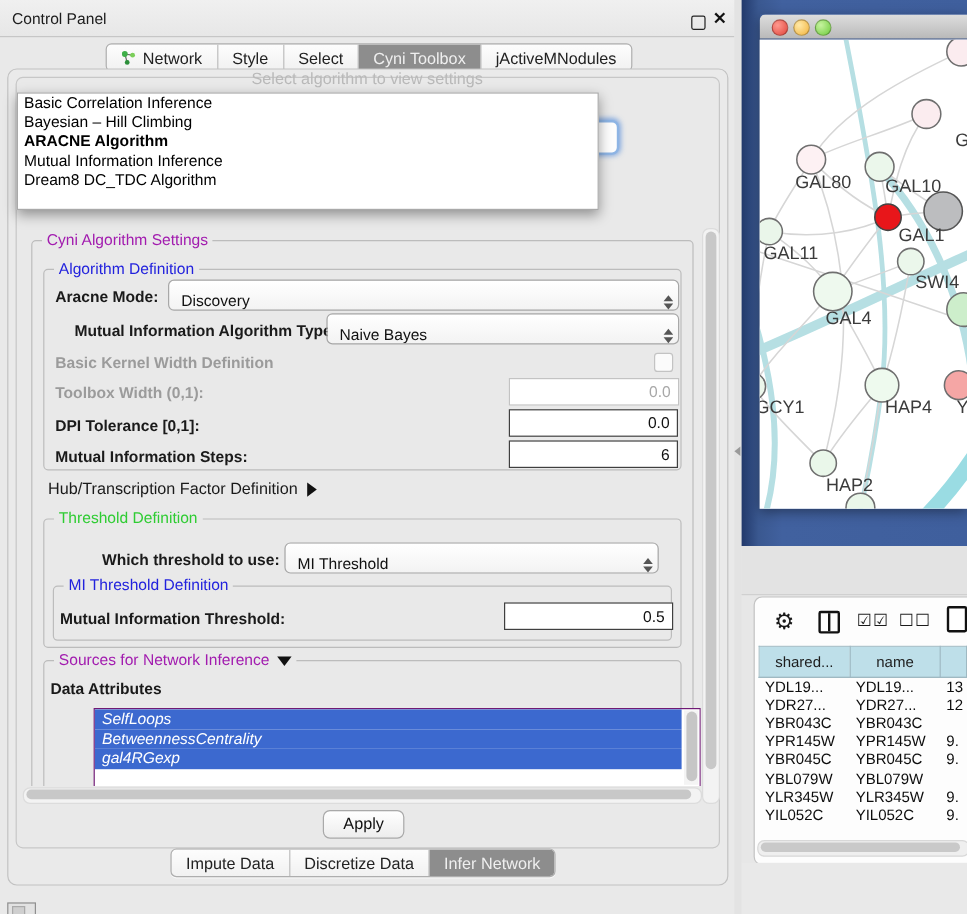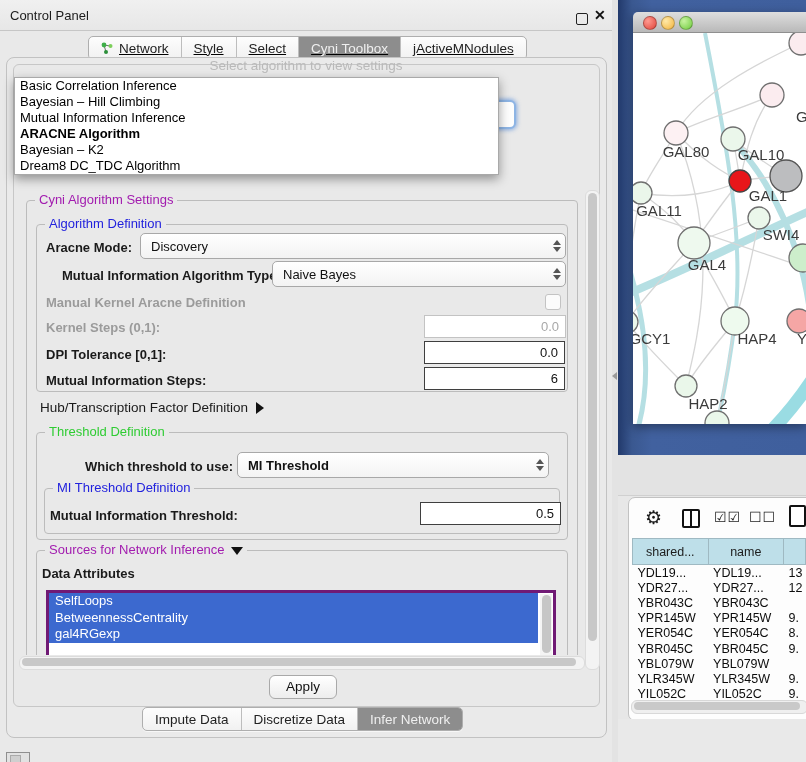--- a/index.html
+++ b/index.html
@@ -15,21 +15,21 @@
   #cp-float{left:576px;top:13px;width:10px;height:10px;border:1.6px solid #222;border-radius:2px;}
   #cp-close{left:594px;top:7px;font-size:14px;font-weight:bold;color:#111;}
   #top-stub{left:377px;top:0;width:2px;height:5px;background:#666;}
   
   .seg{display:flex;height:22px;border:1px solid #aeaeae;border-radius:5px;overflow:hidden;
        background:linear-gradient(#fdfdfd,#f1f1f1);box-shadow:0 1px 0 rgba(255,255,255,.6);}
   .seg .tab{display:flex;align-items:center;justify-content:center;font-size:13.5px;color:#222;
             border-right:1px solid #bdbdbd;padding:0 12px;white-space:nowrap;}
   .seg .tab:last-child{border-right:none;}
   .seg .tab.sel{background:#8d8d8d;color:#efefef;}
-  #top-tabs{left:88px;top:36px;text-decoration:underline;}
+  #top-tabs{left:88px;top:36px;}
   #bottom-tabs{left:142px;top:707px;}
   .net-icon{width:13px;height:13px;margin-right:5px;}
   
   #frameA{left:6px;top:57px;width:599px;height:679px;border:1px solid #c2c2c2;border-radius:8px;background:#eaeaea;}
   #frameB{left:13px;top:64px;width:585px;height:641px;border:1px solid #c7c7c7;border-radius:6px;background:#e9e9e9;}
   #combo-placeholder{left:0px;top:58px;width:612px;text-align:center;font-size:13.5px;color:#b9b9b9;}
   
   #focus-combo{left:455px;top:100px;width:57px;height:25px;background:#fdfdfd;border:2px solid #8db4e4;
                border-radius:6px;box-shadow:0 0 4px 1px rgba(100,150,220,.75);}
   
@@ -40,35 +40,35 @@
   
   #settings-viewport{left:18px;top:188px;width:566px;height:467px;overflow:hidden;}
   .group{position:absolute;border:1px solid #bcbcbc;border-radius:4px;}
   .gtitle{position:absolute;top:-9px;left:8px;background:#e9e9e9;padding:0 4px;font-size:13px;white-space:nowrap;}
   .gtitle.black{color:#a21caf;}
   .gtitle.blue{color:#2222dd;}
   .gtitle.green{color:#2fcc33;}
   .lbl{position:absolute;font-size:13px;font-weight:bold;color:#1a1a1a;white-space:nowrap;}
   .lbl.dis{color:#9b9b9b;}
   .combo{position:absolute;height:24px;background:linear-gradient(#ffffff,#f3f3f3);border:1px solid #a8a8a8;
-         border-radius:5px;display:flex;align-items:center;font-size:13px;color:#111;gap:15px;}
+         border-radius:5px;display:flex;align-items:flex-end;font-size:13px;color:#111;gap:15px;}
   .combo .val{padding-left:10px;flex:1;white-space:nowrap;overflow:hidden;}
   .spinner{width:16px;display:flex;flex-direction:column;align-items:center;justify-content:center;gap:2px;}
   .tri-up{width:0;height:0;border-left:4px solid transparent;border-right:4px solid transparent;border-bottom:5px solid #555;}
   .tri-dn{width:0;height:0;border-left:4px solid transparent;border-right:4px solid transparent;border-top:5px solid #555;}
   .field{position:absolute;height:21px;background:#fff;font-size:13px;color:#111;text-align:right;
          padding-right:6px;line-height:21px;}
   .field.enabled{border:1.5px solid #3f3f3f;}
   .field.disabled{border:1px solid #c3c3c3;color:#a8a8a8;}
   .checkbox{position:absolute;width:14px;height:14px;border:1px solid #c3c3c3;border-radius:3px;background:#fbfbfb;}
   .arrow-right{display:inline-block;width:0;height:0;border-top:6px solid transparent;border-bottom:6px solid transparent;
                border-left:8px solid #111;vertical-align:middle;margin-left:8px;}
   .arrow-down{display:inline-block;width:0;height:0;border-left:6px solid transparent;border-right:6px solid transparent;
               border-top:8px solid #111;vertical-align:middle;margin-left:6px;}
-  #attr-list{left:28px;top:402px;width:504px;height:66px;background:#fff;border:3px solid #701a75;overflow:hidden;}
+  #attr-list{left:60px;top:402px;width:504px;height:66px;background:#fff;border:1px solid #701a75;overflow:hidden;font-style:italic;}
   #attr-list .row{height:16.5px;line-height:16.5px;background:#3c69cf;color:#fff;font-size:13px;padding-left:6px;
                   width:483px;}
   #attr-scroll{position:absolute;right:1px;top:1px;width:12px;height:62px;background:#f4f4f4;}
   #attr-thumb{position:absolute;left:1.5px;top:1px;width:9px;height:58px;background:#c6c6c6;border-radius:5px;}
   
   #h-scroll{left:19px;top:656px;width:564px;height:12px;background:#f3f3f3;border:1px solid #dcdcdc;border-radius:6px;}
   #h-thumb{left:2px;top:1px;width:554px;height:8px;background:#c8c8c8;border-radius:4px;position:absolute;}
   #v-scroll{left:585px;top:190px;width:13px;height:478px;background:#f3f3f3;border:1px solid #dcdcdc;border-radius:6px;}
   #v-thumb{left:1.5px;top:2px;width:9px;height:448px;background:#c8c8c8;border-radius:5px;position:absolute;}
   #apply-btn{left:269px;top:675px;width:66px;height:22px;background:linear-gradient(#ffffff,#ededed);
@@ -172,38 +172,38 @@
         </span>
     </div>
     <span class="lbl" style="left:28px;top:80px;padding-left:16px;">Mutual Information Algorithm Type:</span>
     <div class="combo" style="left:254px;top:73px;width:292px;">
       <span class="val">Naive Bayes</span>
       <span class="spinner">
           <i class="tri-up"></i>
           <i class="tri-dn"></i>
         </span>
     </div>
-    <span class="lbl dis" style="left:28px;top:107px;">Manual Kernel Aracne Definition</span>
+    <span class="lbl dis" style="left:28px;top:107px;">Basic Kernel Width Definition</span>
     <span class="checkbox" style="left:527px;top:106px;"></span>
-    <span class="lbl dis" style="left:28px;top:132px;">Kernel Steps (0,1):</span>
+    <span class="lbl dis" style="left:28px;top:132px;">Toolbox Width (0,1):</span>
     <div class="field disabled" style="left:406px;top:127px;width:134px;">0.0</div>
     <span class="lbl" style="left:28px;top:159px;">DPI Tolerance [0,1]:</span>
     <div class="field enabled" style="left:406px;top:153px;width:133px;">0.0</div>
     <span class="lbl" style="left:28px;top:185px;">Mutual Information Steps:</span>
     <div class="field enabled" style="left:406px;top:179px;width:133px;">6</div>
 
     <span class="lbl" style="left:22px;top:212px;font-weight:normal;font-size:13.5px;">
       <span>Hub/Transcription Factor Definition</span><i class="arrow-right"></i>
     </span>
 
     <div class="group" style="left:18px;top:244px;width:530px;height:106px;text-align:right;">
       <span class="gtitle green">Threshold Definition</span>
     </div>
     <span class="lbl" style="left:67px;top:271px;">Which threshold to use:</span>
-    <div class="combo" style="left:219px;top:264px;width:310px;font-weight:bold;">
+    <div class="combo" style="left:219px;top:264px;width:310px;">
       <span class="val">MI Threshold</span>
       <span class="spinner">
           <i class="tri-up"></i>
           <i class="tri-dn"></i>
         </span>
     </div>
     <div class="group" style="left:26px;top:300px;width:514px;height:44px;">
       <span class="gtitle blue">MI Threshold Definition</span>
     </div>
     <span class="lbl" style="left:32px;top:320px;">Mutual Information Threshold:</span>
@@ -243,23 +243,22 @@
       </div>
     <div class="tab sel">
         <span>Infer Network</span>
       </div>
   </div>
 </div>
 
 <div class="abs" id="algo-popup">
   <div class="item">Basic Correlation Inference</div>
   <div class="item">Bayesian – Hill Climbing</div>
+  <div class="item sel">ARACNE Algorithm</div>
   <div class="item">Mutual Information Inference</div>
-  <div class="item sel">ARACNE Algorithm</div>
-  <div class="item">Bayesian – K2</div>
   <div class="item">Dream8 DC_TDC Algorithm</div>
 </div>
 
 <div class="abs" id="divider"></div>
 <div class="abs" id="divider-arrow"></div>
 
 <div class="abs" id="desktop-blue"></div>
 
 <div class="abs" id="net-window">
   <div class="abs" id="net-titlebar">
@@ -372,25 +371,20 @@
           <td>YBR043C</td>
           <td>YBR043C</td>
           <td class="num"></td>
         </tr>
       <tr>
           <td>YPR145W</td>
           <td>YPR145W</td>
           <td class="num">9.</td>
         </tr>
       <tr>
-          <td>YER054C</td>
-          <td>YER054C</td>
-          <td class="num">8.</td>
-        </tr>
-      <tr>
           <td>YBR045C</td>
           <td>YBR045C</td>
           <td class="num">9.</td>
         </tr>
       <tr>
           <td>YBL079W</td>
           <td>YBL079W</td>
           <td class="num"></td>
         </tr>
       <tr>

